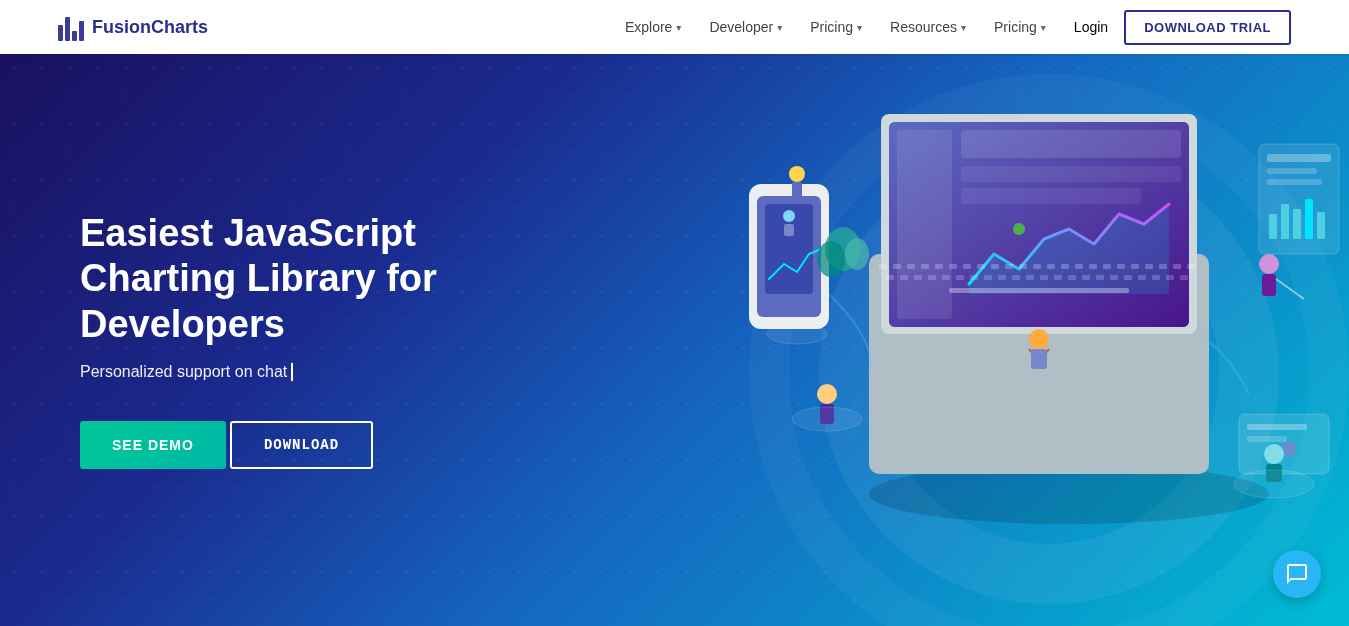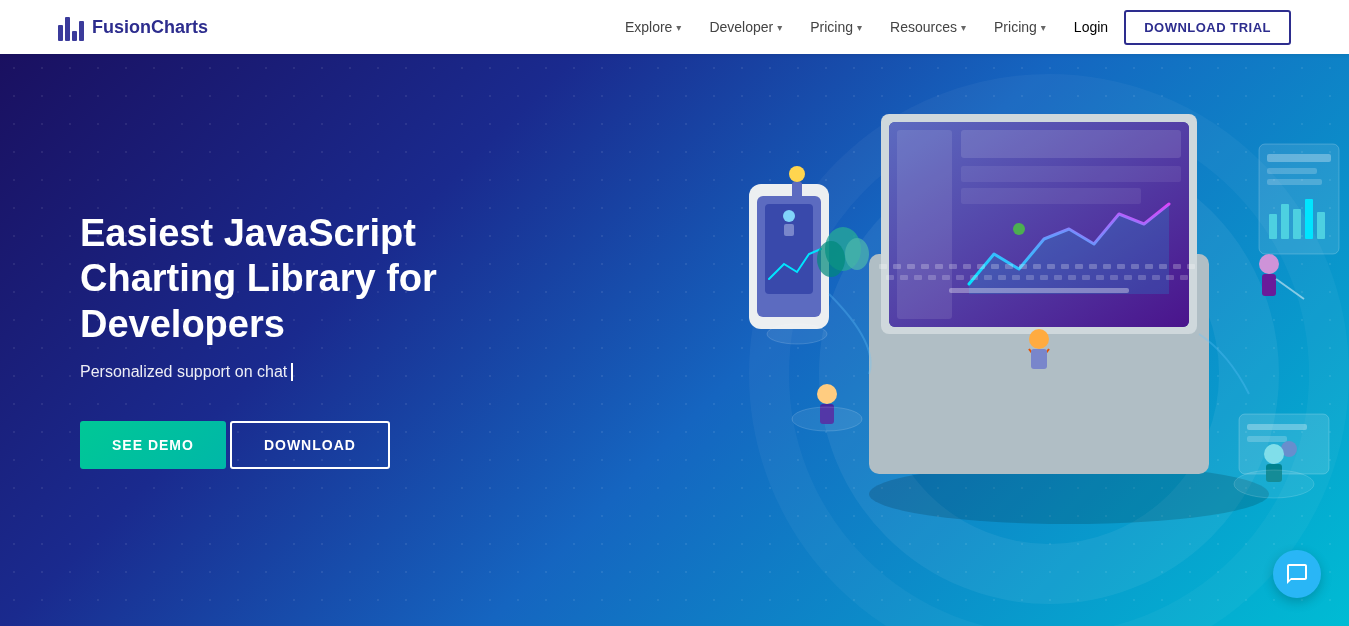--- a/index.html
+++ b/index.html
@@ -147,20 +147,21 @@
       background: transparent;
       color: #fff;
       border: 2px solid #fff;
       padding: 14px 32px;
       font-size: 14px;
       font-weight: 700;
       letter-spacing: 1px;
       text-transform: uppercase;
       cursor: pointer;
       border-radius: 3px;
+      font-family: Liberation Mono, monospace;
     }
 
     
     .hero::before {
       content: '';
       position: absolute;
       inset: 0;
       background-image: radial-gradient(circle, rgba(255,255,255,0.08) 1px, transparent 1px);
       background-size: 28px 28px;
       z-index: 0;

